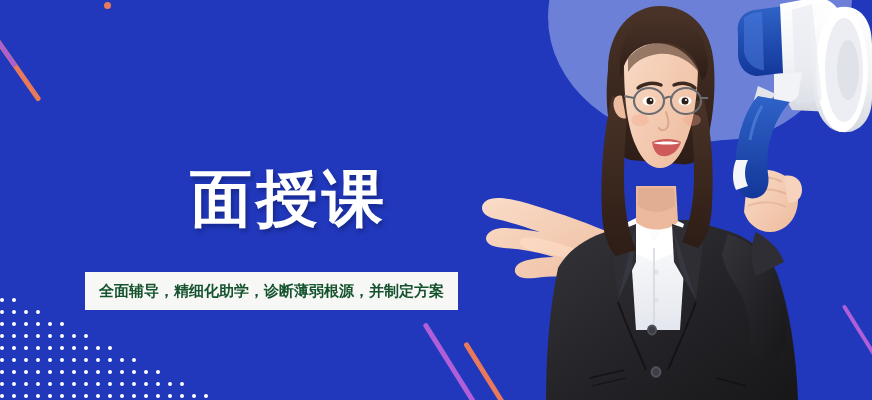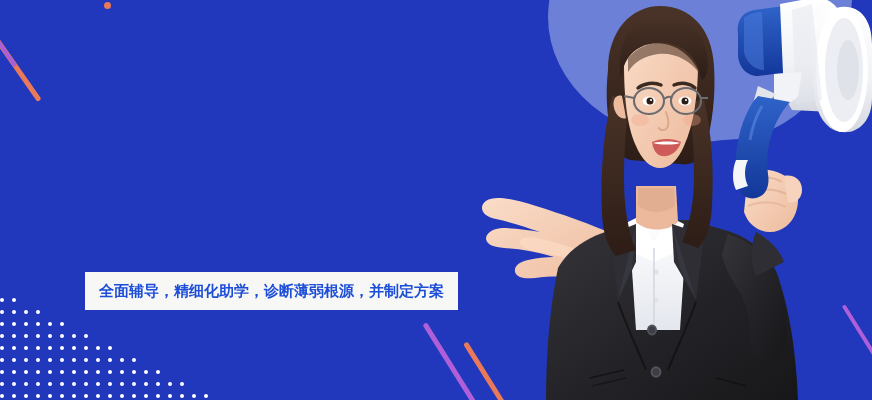--- a/index.html
+++ b/index.html
@@ -100,21 +100,21 @@
     font-size:62px;line-height:74px;letter-spacing:4px;
     color:#ffffff;font-weight:700;white-space:nowrap;
     text-shadow:2px 3px 4px rgba(12,22,80,.45);
   }
   #subtitle-bar{
     position:absolute;left:85px;top:272px;width:373px;height:38px;
     background:#f7f7f5;
     display:flex;align-items:center;justify-content:center;
   }
   #subtitle-text{
-    font-size:15px;font-weight:700;color:#1d4ed8;
+    font-size:15px;font-weight:700;color:#14532d;
     letter-spacing:0px;white-space:nowrap;
     font-family:Liberation Serif, serif;
   }
 </style>
 </head>
 <body>
 
 <div id="banner">
 
   <div class="circle-bg" id="circle-main"></div>
@@ -312,20 +312,21 @@
       <path d="M212 142 C220 138 234 138 241 142
                C238 152 230 157 222 156 C216 155 213 149 212 142 Z" fill="#cf5a5a"></path>
       <path d="M213 143 C221 141 233 141 240 143 C234 145 220 145 213 143 Z" fill="#ffffff"></path>
 
       <ellipse cx="200" cy="120" rx="9" ry="6" fill="#f0a288" opacity=".35"></ellipse>
       <ellipse cx="252" cy="120" rx="9" ry="6" fill="#f0a288" opacity=".35"></ellipse>
     </g>
   </svg>
 
   <div id="text-block">
+    <div id="title-line-2">面授课</div>
     <div id="subtitle-bar">
       <span id="subtitle-text">全面辅导，精细化助学，诊断薄弱根源，并制定方案</span>
     </div>
   </div>
 
   <div id="accent-dot"></div>
 
 </div>
 
 </body></html>

